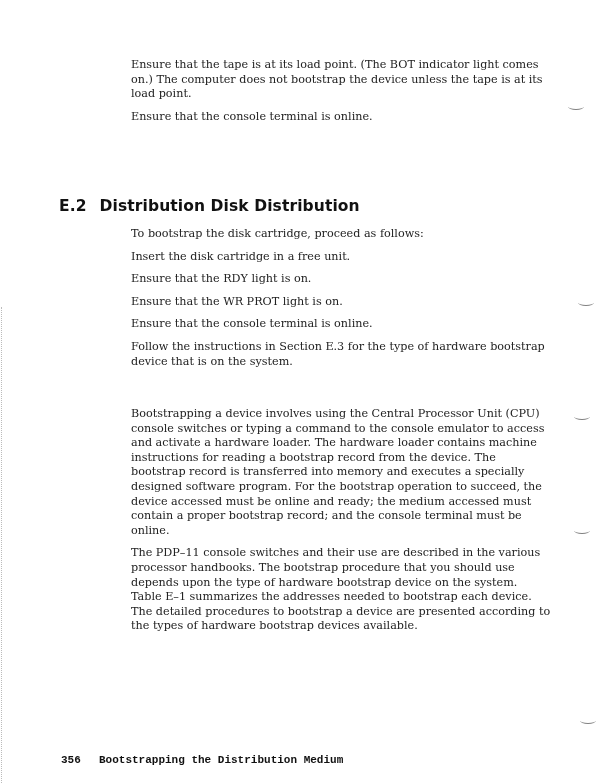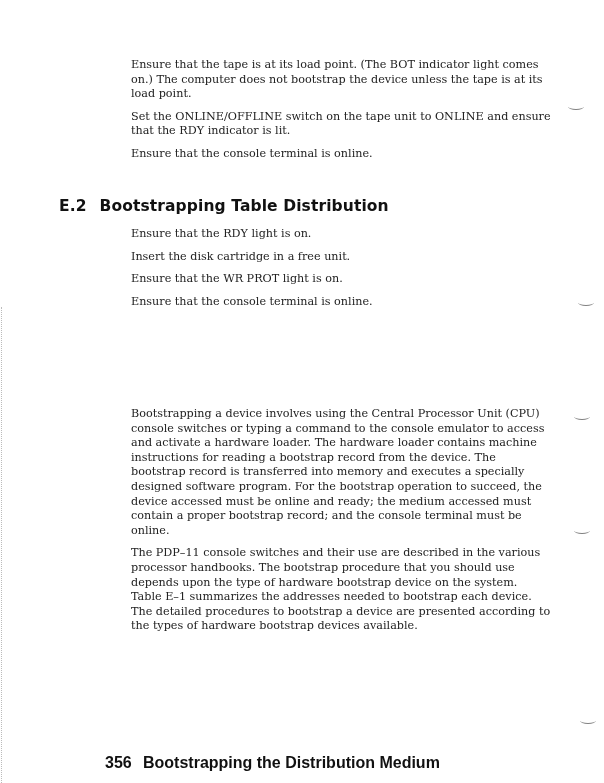--- a/index.html
+++ b/index.html
@@ -15,22 +15,22 @@
   }
   .body-text p { margin: 0 0 8px 0; }
   .heading {
     position: absolute; left: 59px;
     font-family: "DejaVu Sans", "Liberation Sans", sans-serif;
     font-weight: bold; font-size: 15.5px; color: #111; letter-spacing: 0.1px;
   }
   .heading .num { display: inline-block; margin-right: 13px; }
   .footer {
     position: absolute; left: 61px; top: 737px;
-    font-family: Liberation Sans, sans-serif;
-    font-weight: bold; font-size: 16px; color: #111; margin-left: 44px;
+    font-family: Liberation Mono, monospace;
+    font-weight: bold; font-size: 11px; color: #111;
   }
   .footer .pnum { display: inline-block; width: 38px; }
   .mark { position: absolute; width: 16px; height: 6px; border-bottom: 1.3px solid #555; border-radius: 0 0 50% 50%; opacity: 0.75; }
   .left-edge { position: absolute; left: 1px; top: 290px; width: 1px; height: 490px; border-left: 1px dotted #bbb; }
   .corner-mark { position: absolute; left: 4px; top: 778px; width: 14px; height: 1px; background: #666; }
 </style>
 </head>
 <body>
 
 <div class="page">
@@ -39,33 +39,34 @@
   <div class="corner-mark"></div>
 
   <div class="mark" style="left:568px; top:86px;"></div>
   <div class="mark" style="left:578px; top:282px;"></div>
   <div class="mark" style="left:574px; top:396px;"></div>
   <div class="mark" style="left:574px; top:510px;"></div>
   <div class="mark" style="left:580px; top:700px;"></div>
 
   <div class="body-text" style="top:41px;">
     <p>Ensure that the tape is at its load point. (The BOT indicator light comes on.) The computer does not bootstrap the device unless the tape is at its load point.</p>
-    <p>Set the ONLINE/OFFLINE switch on the tape unit to ONLINE and ensure that the RDY indicator is lit.</p>
     <p>Ensure that the console terminal is online.</p>
   </div>
 
   <div class="heading" style="top:180px;">
-    <span class="num">E.2</span><span>Bootstrapping Table Distribution</span>
+    <span class="num">E.2</span><span>Distribution Disk Distribution</span>
   </div>
 
   <div class="body-text" style="top:210px;">
+    <p>To bootstrap the disk cartridge, proceed as follows:</p>
+    <p>Insert the disk cartridge in a free unit.</p>
     <p>Ensure that the RDY light is on.</p>
-    <p>Insert the disk cartridge in a free unit.</p>
     <p>Ensure that the WR PROT light is on.</p>
     <p>Ensure that the console terminal is online.</p>
+    <p>Follow the instructions in Section E.3 for the type of hardware bootstrap device that is on the system.</p>
   </div>
 
 
   <div class="body-text" style="top:390px;">
     <p>Bootstrapping a device involves using the Central Processor Unit (CPU) console switches or typing a command to the console emulator to access and activate a hardware loader. The hardware loader contains machine instructions for reading a bootstrap record from the device. The bootstrap record is transferred into memory and executes a specially designed software program. For the bootstrap operation to succeed, the device accessed must be online and ready; the medium accessed must contain a proper bootstrap record; and the console terminal must be online.</p>
     <p>The PDP–11 console switches and their use are described in the various processor handbooks. The bootstrap procedure that you should use depends upon the type of hardware bootstrap device on the system. Table E–1 summarizes the addresses needed to bootstrap each device. The detailed procedures to bootstrap a device are presented according to the types of hardware bootstrap devices available.</p>
   </div>
 
   <div class="footer">
     <span class="pnum">356</span><span>Bootstrapping the Distribution Medium</span>

